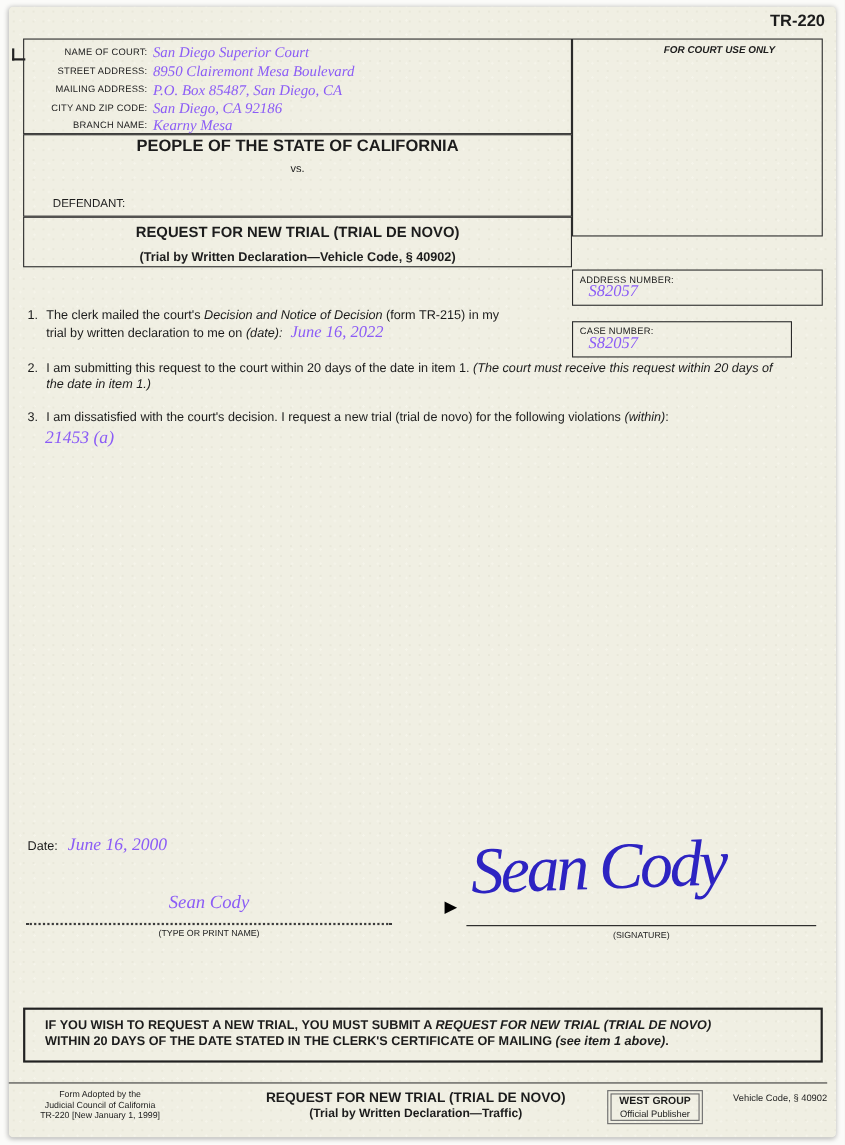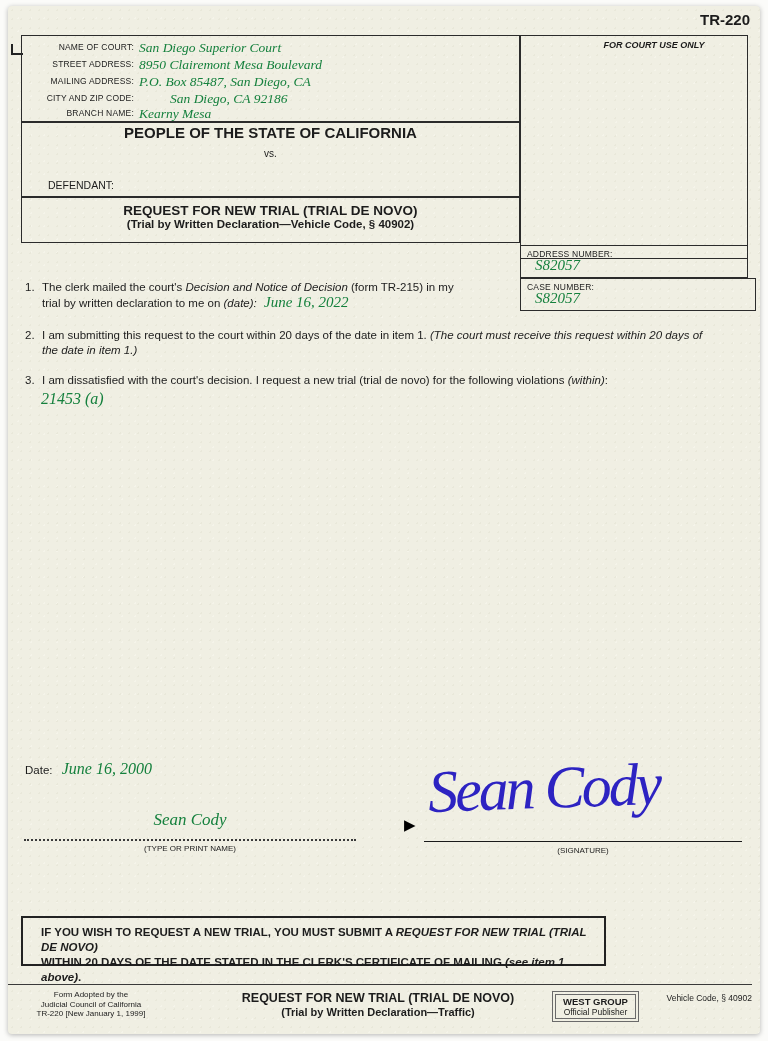--- a/index.html
+++ b/index.html
@@ -11,21 +11,21 @@
     position:absolute;left:8px;top:6px;width:752px;height:1028px;
     background-color:#f0efe3;
     background-image:radial-gradient(#e9e8da 1px,transparent 1px),
                      radial-gradient(#f5f4ea 1px,transparent 1px);
     background-size:9px 9px,13px 13px;background-position:0 0,4px 6px;
     border-radius:4px;box-shadow:0 1px 5px rgba(0,0,0,.28);
   }
   .abs{position:absolute;}
   .box{position:absolute;border:1.5px solid #2b2b2b;box-sizing:border-box;}
   .lbl{font-size:8.5px;letter-spacing:.2px;color:#222;}
-  .hand{font-family:cursive;color:#15803d;font-style:italic;}
+  .hand{font-family:cursive;color:#8b5cf6;font-style:italic;}
   .bold{font-weight:bold;}
   .ital{font-style:italic;}
   .center{text-align:center;}
 
   .form-number{position:absolute;top:11px;right:18px;font-size:15px;font-weight:bold;}
   .corner-tick{position:absolute;left:11px;top:44px;width:10px;height:9px;
     border-left:2px solid #222;border-bottom:2px solid #222;}
 
   
   .addr-row{position:absolute;left:15px;width:100%;height:17px;display:flex;align-items:center;}
@@ -41,21 +41,21 @@
   .small-cap{font-size:8px;color:#222;}
 
   .sig-script{
     position:absolute;left:428px;top:762px;width:320px;
     font-family:cursive;font-style:italic;font-size:60px;line-height:60px;
     color:#2d23c2;white-space:nowrap;letter-spacing:-3px;
     transform:rotate(-2deg);transform-origin:left center;
   }
   .arrow{position:absolute;left:404px;top:817px;font-size:15px;color:#000;line-height:15px;}
 
-  .warning{position:absolute;left:21px;top:916px;width:585px;height:50px;
+  .warning{position:absolute;left:21px;top:916px;width:727px;height:50px;
     border:2px solid #222;box-sizing:border-box;padding:7px 0 0 18px;
     font-weight:bold;font-size:11.5px;line-height:15px;}
 
   .footer-sep{position:absolute;left:8px;top:984px;width:744px;border-top:1.5px solid #3a3a3a;}
   .pub-box{position:absolute;left:552px;top:991px;border:1px solid #6a6a6a;padding:2px;background:transparent;}
   .pub-inner{border:1px solid #6a6a6a;padding:1px 7px;text-align:center;}
 </style>
 </head>
 <body>
 
@@ -70,50 +70,50 @@
     <span class="hand">San Diego Superior Court</span>
   </div>
   <div class="addr-row" style="top:20px;">
     <span class="lbl">STREET ADDRESS:</span>
     <span class="hand">8950 Clairemont Mesa Boulevard</span>
   </div>
   <div class="addr-row" style="top:37px;">
     <span class="lbl">MAILING ADDRESS:</span>
     <span class="hand">P.O. Box 85487, San Diego, CA</span>
   </div>
-  <div class="addr-row" style="top:54px;gap:31px;">
+  <div class="addr-row" style="top:54px;">
     <span class="lbl">CITY AND ZIP CODE:</span>
     <span class="hand">San Diego, CA  92186</span>
   </div>
   <div class="addr-row" style="top:69px;">
     <span class="lbl">BRANCH NAME:</span>
     <span class="hand">Kearny Mesa</span>
   </div>
 </div>
 
-<div class="box" style="left:520px;top:35px;width:228px;height:224px;padding-left:40px;">
+<div class="box" style="left:520px;top:35px;width:228px;height:180px;padding-left:40px;">
   <div class="center bold ital" style="font-size:9px;margin-top:4px;">FOR COURT USE ONLY</div>
 </div>
 
 <div class="box" style="left:21px;top:122px;width:499px;height:75px;">
   <div class="center bold" style="font-size:15px;margin-top:1px;">PEOPLE OF THE STATE OF CALIFORNIA</div>
   <div class="center" style="font-size:10px;margin-top:7px;">vs.</div>
   <div class="abs" style="left:26px;top:56px;font-size:10.5px;">DEFENDANT:</div>
 </div>
 
 <div class="box" style="left:21px;top:197px;width:499px;height:46px;">
   <div class="center bold" style="font-size:13.5px;margin-top:5px;">REQUEST FOR NEW TRIAL (TRIAL DE NOVO)</div>
-  <div class="center bold" style="font-size:11.5px;margin-top:0;">(Trial by Written Declaration—Vehicle Code, § 40902)</div>
+  <div class="center bold" style="font-size:11.5px;margin-top:10px;">(Trial by Written Declaration—Vehicle Code, § 40902)</div>
 </div>
 
 <div class="box" style="left:520px;top:245px;width:228px;height:33px;">
   <div class="lbl" style="margin:3px 0 0 6px;">ADDRESS NUMBER:</div>
   <div class="hand" style="margin:-2px 0 0 14px;font-size:15px;">S82057</div>
 </div>
-<div class="box" style="left:520px;top:278px;width:236px;height:33px;">
+<div class="box" style="left:520px;top:292px;width:200px;height:33px;">
   <div class="lbl" style="margin:3px 0 0 6px;">CASE NUMBER:</div>
   <div class="hand" style="margin:-2px 0 0 14px;font-size:15px;">S82057</div>
 </div>
 
 <div class="item" style="left:25px;top:280px;width:480px;">
   <span class="num">1.</span>
   <span class="txt">
     <span>The clerk mailed the court's </span><span class="ital">Decision and Notice of Decision</span><span> (form TR-215)  in my</span><br>
     <span>trial by written declaration to me on </span><span class="ital">(date):</span>
     <span class="hand" style="font-size:15px;margin-left:4px;">June 16, 2022</span>

